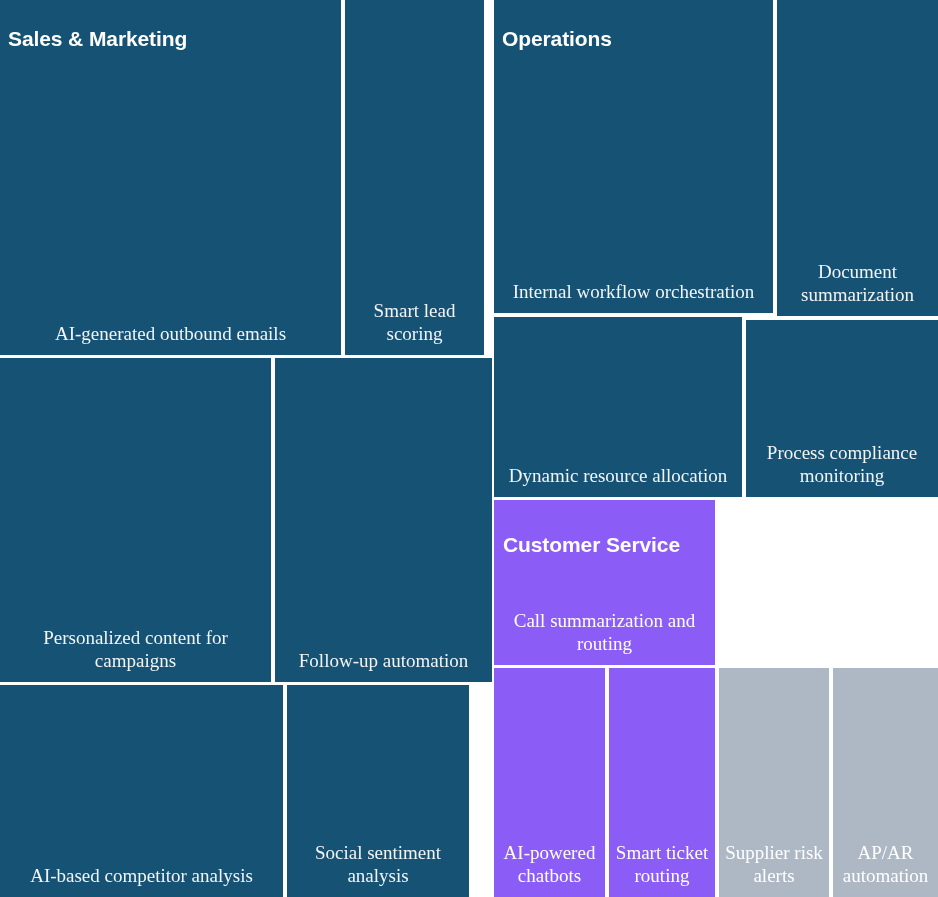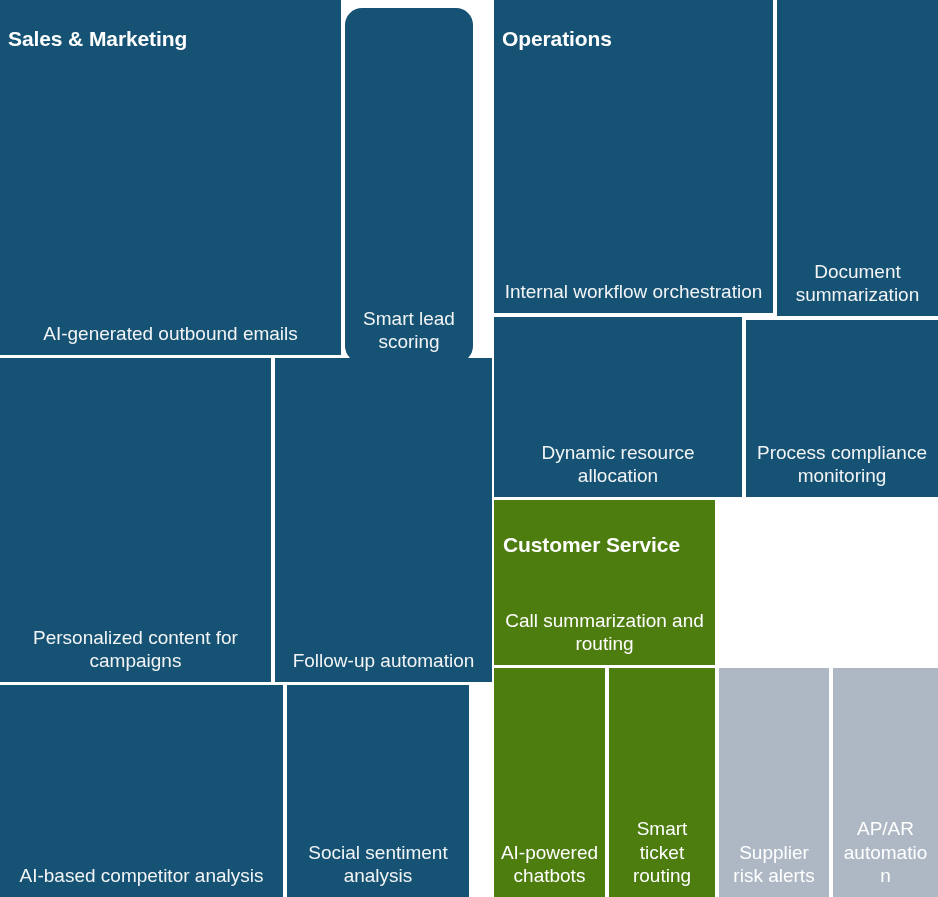--- a/index.html
+++ b/index.html
@@ -22,20 +22,21 @@
     position: absolute;
     box-sizing: border-box;
     overflow: hidden;
   }
   
   .leaf {
     display: flex;
     align-items: flex-end;
     justify-content: center;
     text-align: center;
+    font-family: Liberation Serif, serif;
   }
   .leaf-label {
     display: block;
     width: 100%;
     padding: 0 6px 10px 6px;
     box-sizing: border-box;
     font-size: 19px;
     line-height: 1.22;
     font-weight: 400;
     color: #ffffff;
@@ -63,33 +64,33 @@
     white-space: pre-line;
     z-index: 3;
     pointer-events: none;
     margin-top: 21px;
   }
   .group-header.wide {
     white-space: normal;
     max-width: 200px;
   }
   .c-dark { background: #165273; }
-  .c-mid  { background: #4d7c0f; }
+  .c-mid  { background: #8b5cf6; }
   .c-light{ background: #aeb8c4; }
 </style>
 </head>
 <body>
 
 <div id="treemap">
 
   <div class="tile leaf c-dark" style="left:0px; top:0px; width:341px; height:355px;">
     <span class="leaf-label dim">AI-generated outbound emails</span>
   </div>
 
-  <div class="tile leaf c-dark" style="left:345px; top:8px; width:128px; height:355px;border-radius:17px;">
+  <div class="tile leaf c-dark" style="left:345px; top:0px; width:139px; height:355px;">
     <span class="leaf-label dim">Smart lead scoring</span>
   </div>
 
   <div class="tile leaf c-dark" style="left:0px; top:358px; width:271px; height:324px;">
     <span class="leaf-label dim">Personalized content for campaigns</span>
   </div>
 
   <div class="tile leaf c-dark" style="left:275px; top:358px; width:217px; height:324px;">
     <span class="leaf-label dim">Follow-up automation</span>
   </div>

